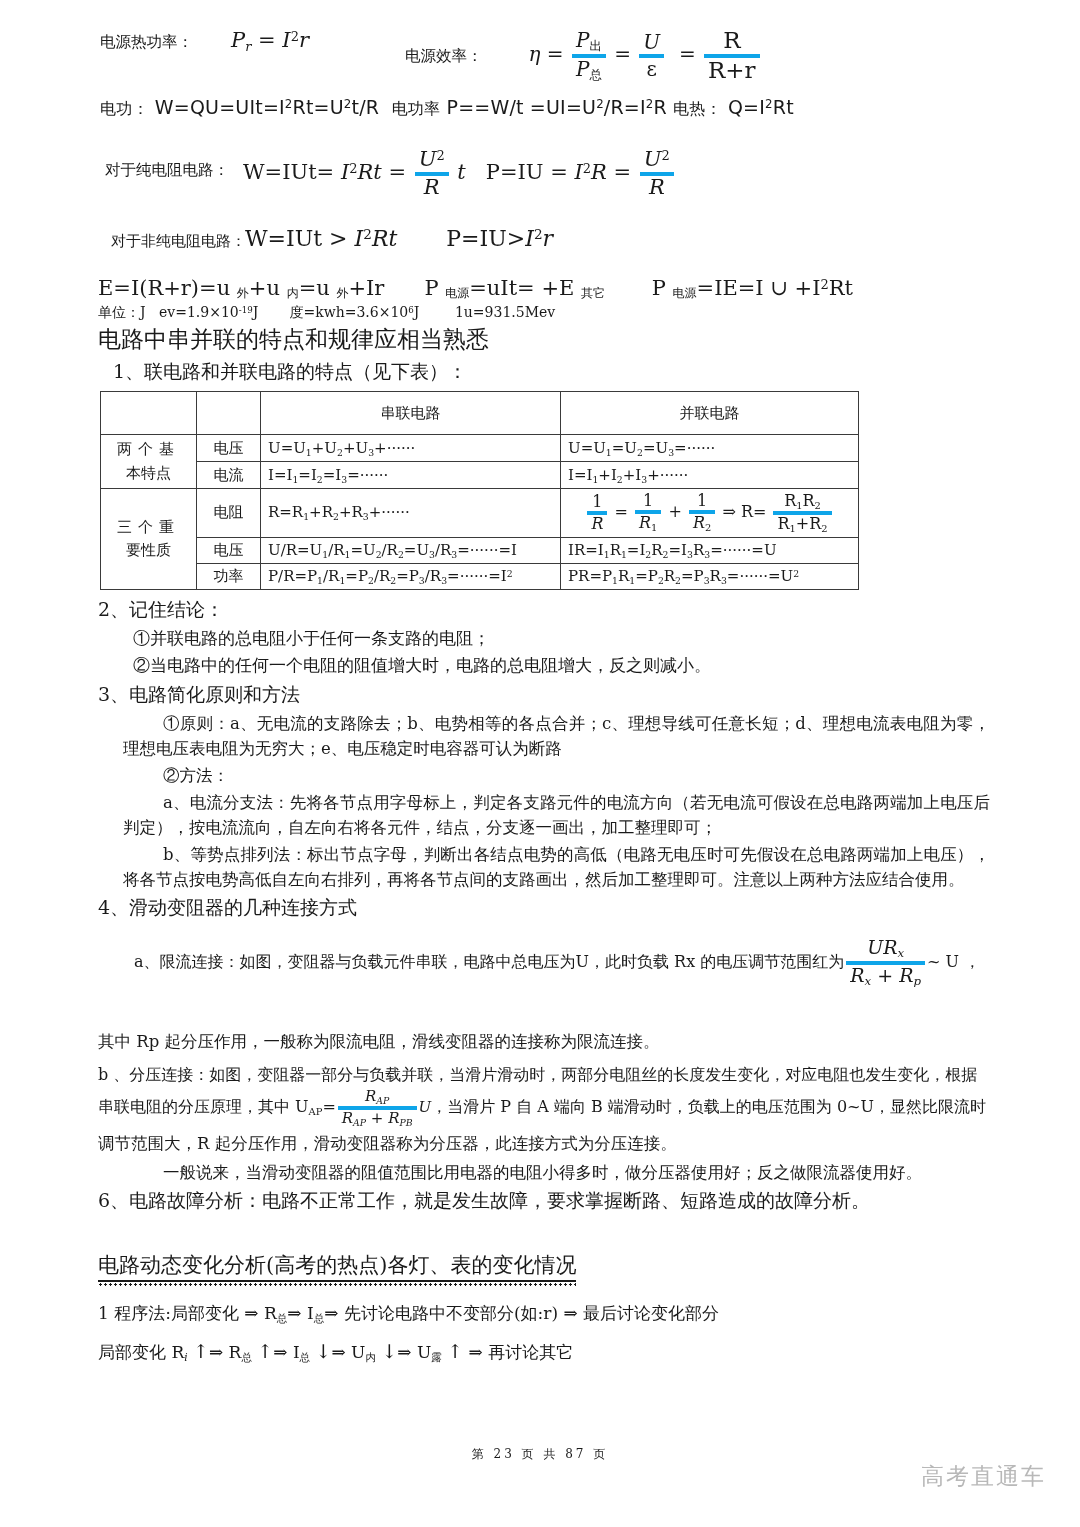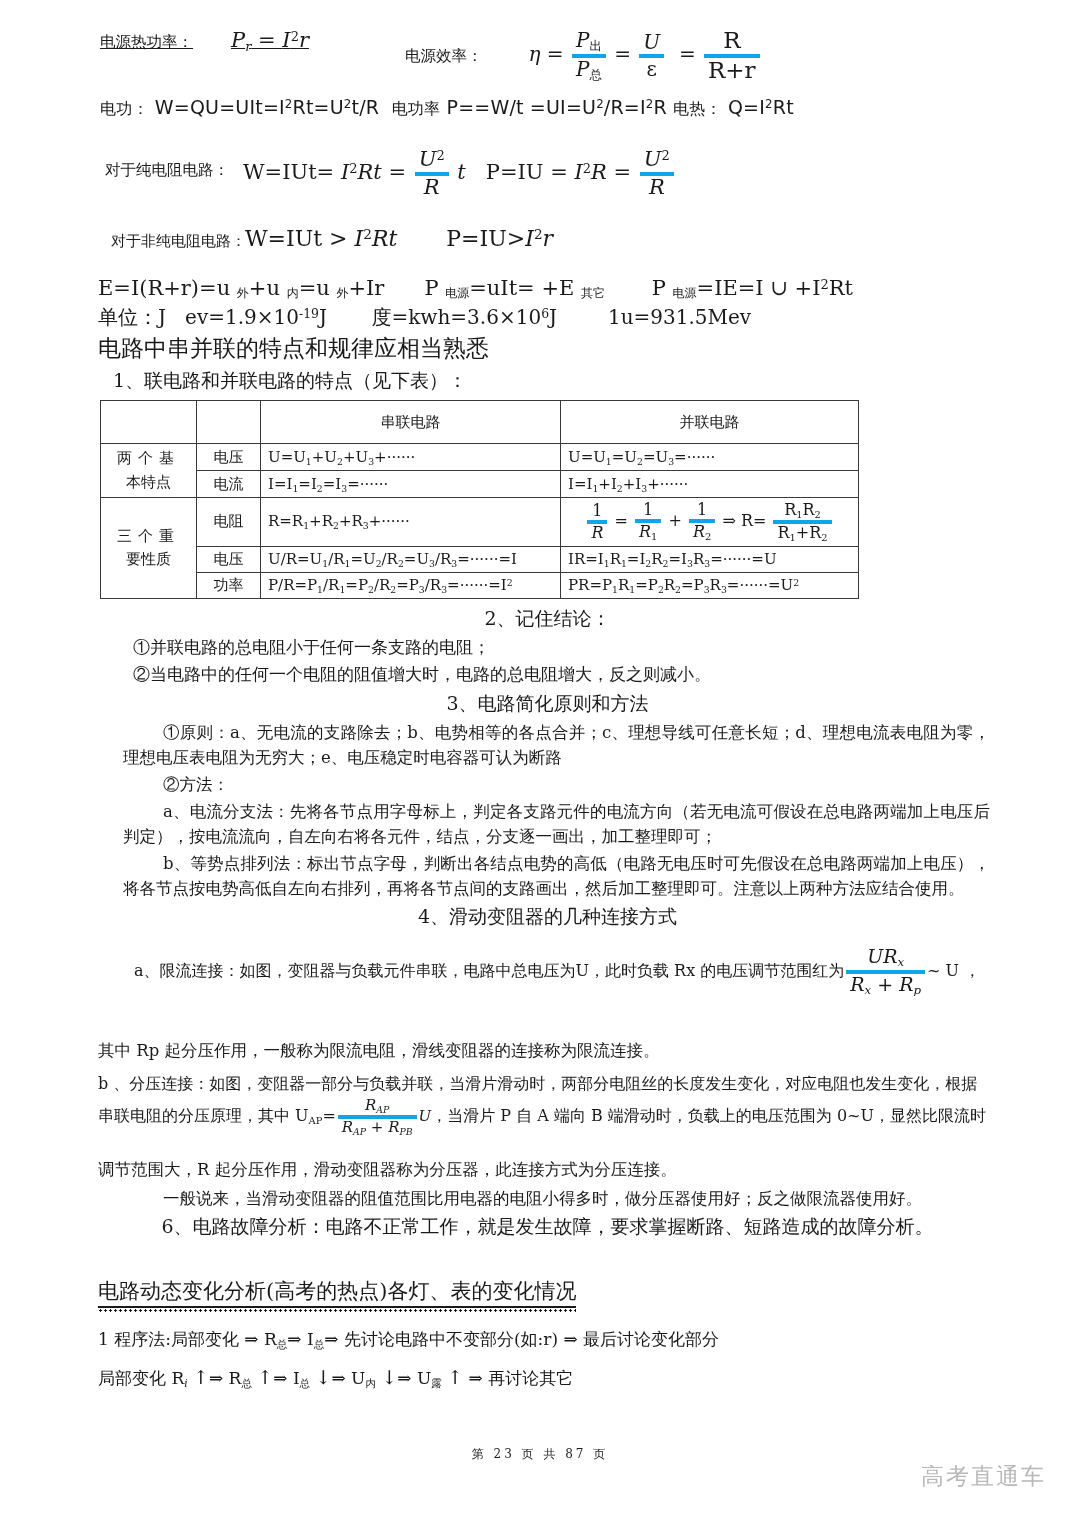--- a/index.html
+++ b/index.html
@@ -38,21 +38,21 @@
   }
   .frac .num { display: block; padding: 0 4px; }
   .frac .den { display: block; padding: 0 4px; border-top: 4px solid #0ea5e9; }
 
   
   .row-eff {
     position: relative;
     height: 96px;
   }
   .lbl { font-size: 15.5px; }
-  .eff-a { position: absolute; left: 5px; top: 28px; text-decoration: underline; }
+  .eff-a { position: absolute; left: 5px; top: 28px; }
   .eff-a .f { margin-left: 38px; font-size: 21px; }
   .eff-b { position: absolute; left: 310px; top: 28px; }
   .eff-b .f { margin-left: 46px; font-size: 20px; }
   .bigR { font-size: 23px; font-family: "DejaVu Serif","Liberation Serif",serif; }
 
   
   .line-gd {
     font-size: 19px;
     letter-spacing: 0.2px;
     margin: 0 0 4px 5px;
@@ -64,21 +64,21 @@
   .row-pure { position: relative; height: 82px; margin-top: 18px; }
   .row-pure .lead { position: absolute; left: 10px; top: 22px; font-size: 15.5px; }
   .row-pure .frm  { position: absolute; left: 148px; top: 10px; font-size: 21px; }
 
   .row-nonpure { position: relative; height: 56px; }
   .row-nonpure .lead { position: absolute; left: 16px; top: 12px; font-size: 15px; }
   .row-nonpure .frm  { position: absolute; left: 150px; top: 6px; font-size: 22px; }
 
   .line-E  { font-size: 21px; margin: 0 0 2px 3px; white-space: nowrap; }
   .line-E .sm { font-size: 12px; vertical-align: -0.2em; }
-  .line-unit { font-size: 20px; margin: 0 0 2px 3px; white-space: nowrap; }
+  .line-unit { font-size: 14px; margin: 0 0 2px 3px; white-space: nowrap; }
   .line-head { font-size: 23px; margin: 2px 0 4px 3px; }
   .line-sub1 { font-size: 19px; margin: 0 0 6px 18px; }
 
   
   table.ct {
     border-collapse: collapse;
     width: 758px;
     margin-left: 5px;
     table-layout: fixed;
   }
@@ -94,21 +94,21 @@
     text-align: center;
     font-size: 17px;
     width: 96px;
     line-height: 1.55;
   }
   td.sidecat .sp { letter-spacing: 6px; }
   td.rowname { text-align: center; font-size: 17px; width: 64px; }
   .cellmath { font-size: 15px; white-space: nowrap; }
 
   
-  p.b { font-size: 19px; margin: 0 0 3px 10px; line-height: 1.42; text-align: center; }
+  p.b { font-size: 19px; margin: 0 0 3px 3px; line-height: 1.42; }
   p.b2 { font-size: 17px; margin: 0 0 3px 38px; line-height: 1.45; }
   p.flow { font-size: 16.5px; margin: 0 0 2px 3px; line-height: 1.52; text-align: justify; }
   p.flow.ind { text-indent: 40px; margin-left: 28px; }
   b.bd { font-weight: normal; }
 
   
   .para-a { position: relative; min-height: 74px; font-size: 16px; margin-left: 3px; }
   .para-a .txt { display: inline; }
   .para-a .fr { font-size: 19px; }
 
@@ -317,21 +317,21 @@
     <div class="para-a" style="margin-top:16px; padding-left:36px;">
       <span class="txt">a、限流连接：如图，变阻器与负载元件串联，电路中总电压为U，此时负载 Rx 的电压调节范围红为</span><span class="fr"><span class="frac"><span class="num"><span class="mi">UR</span><sub class="mi">x</sub></span><span class="den"><span class="mi">R</span><sub class="mi">x</sub> + <span class="mi">R</span><sub class="mi">p</sub></span></span></span><span>~ U ，</span>
     </div>
 
     <p class="flow" style="margin-top:18px">其中 Rp 起分压作用，一般称为限流电阻，滑线变阻器的连接称为限流连接。</p>
 
     <div class="para-b" style="margin-top:8px">
       <span style="display:inline-block; text-indent:36px;"></span><span>b 、分压连接：如图，变阻器一部分与负载并联，当滑片滑动时，两部分电阻丝的长度发生变化，对应电阻也发生变化，根据串联电阻的分压原理，其中 U</span><sub>AP</sub><span>=</span><span class="fr"><span class="frac"><span class="num"><span class="mi">R</span><sub class="mi">AP</sub></span><span class="den"><span class="mi">R</span><sub class="mi">AP</sub> + <span class="mi">R</span><sub class="mi">PB</sub></span></span><span class="mi">U</span></span><span>，当滑片 P 自 A 端向 B 端滑动时，负载上的电压范围为 0~U，显然比限流时</span>
     </div>
 
-    <p class="flow" style="margin-top:20px">调节范围大，R 起分压作用，滑动变阻器称为分压器，此连接方式为分压连接。</p>
+    <p class="flow" style="margin-top:3px">调节范围大，R 起分压作用，滑动变阻器称为分压器，此连接方式为分压连接。</p>
     <p class="flow ind" style="margin-top:4px">一般说来，当滑动变阻器的阻值范围比用电器的电阻小得多时，做分压器使用好；反之做限流器使用好。</p>
 
     <p class="b">6、电路故障分析：电路不正常工作，就是发生故障，要求掌握断路、短路造成的故障分析。</p>
 
     <div style="height:34px"></div>
     <div>
       <div class="dyn-head">电路动态变化分析(高考的热点)各灯、表的变化情况</div>
       <div class="dyn-line" style="margin-top:10px">
         1 程序法:局部变化 ⇒ R<sub>总</sub>⇒ I<sub>总</sub>⇒ 先讨论电路中不变部分(如:r) ⇒ 最后讨论变化部分
       </div>

